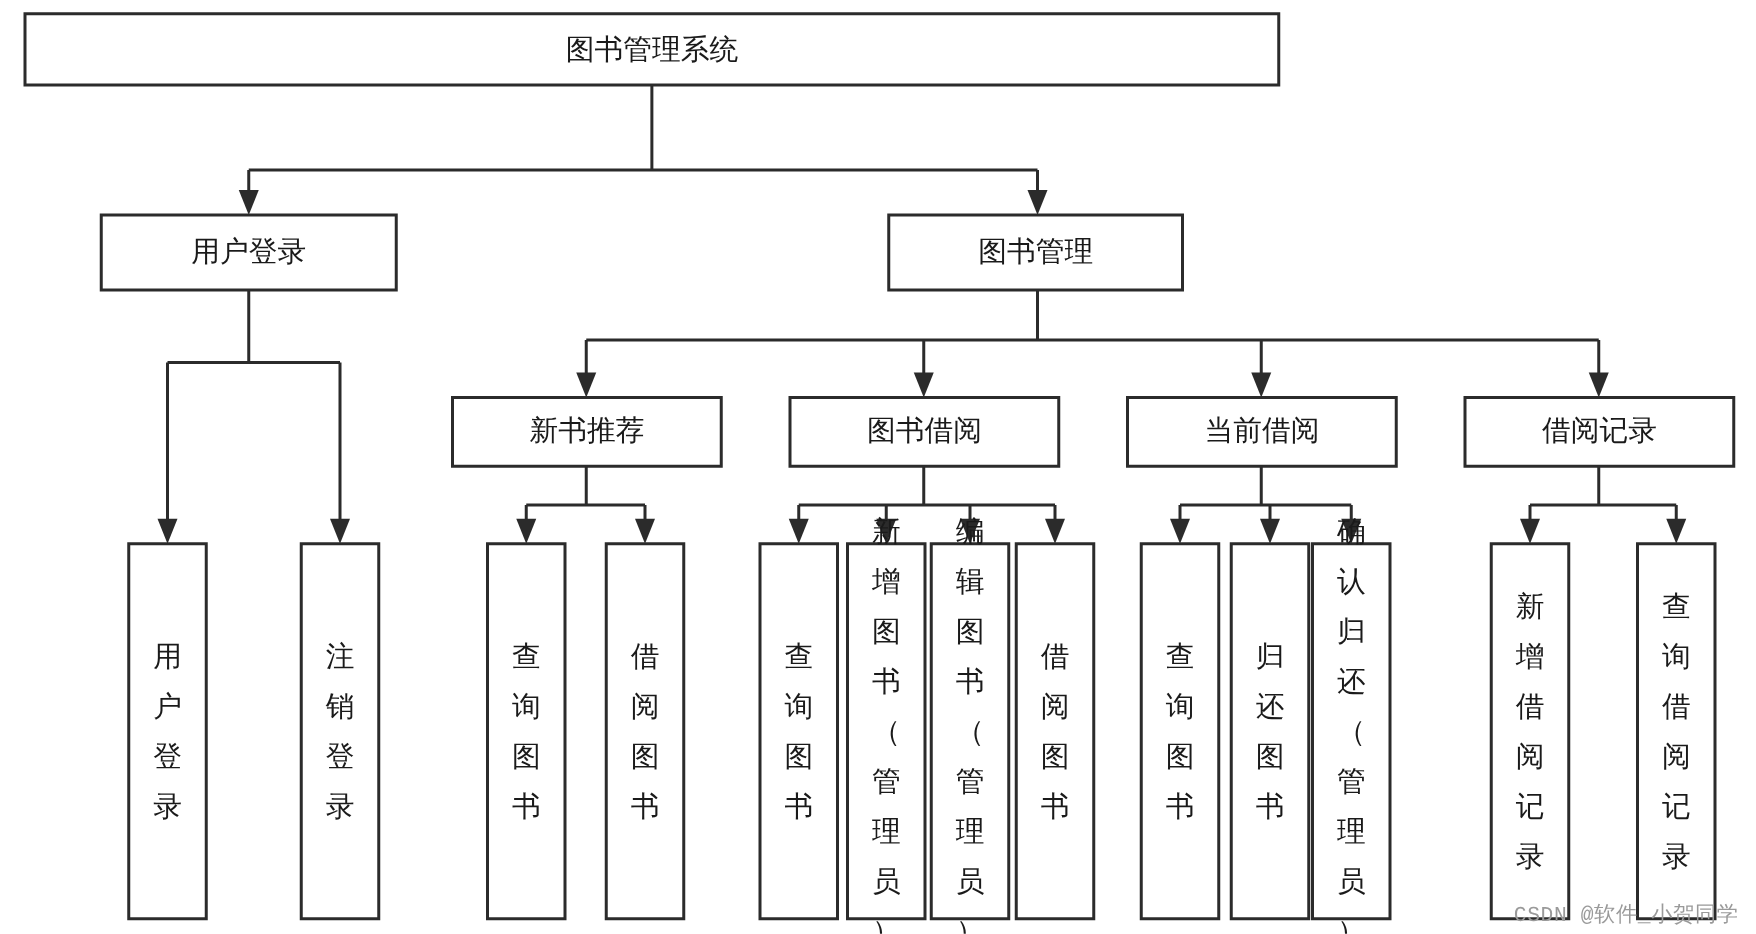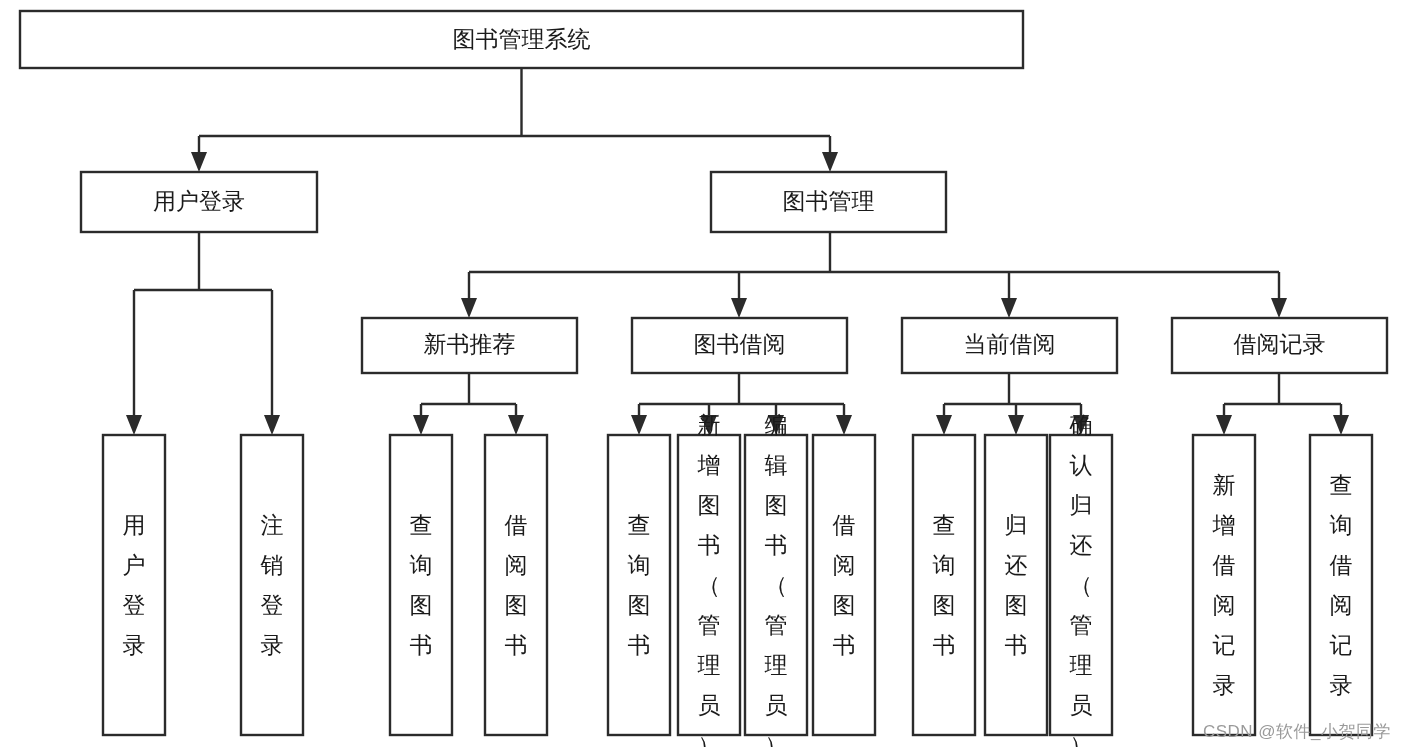--- a/index.html
+++ b/index.html
@@ -44,21 +44,21 @@
   .node-label-v {
     font-family: "Liberation Sans", "DejaVu Sans", sans-serif;
     font-size: 23px;
     fill: #1a1a1a;
     text-anchor: middle;
   }
   .watermark {
     position: absolute;
     right: 14px;
     bottom: 4px;
-    font-family: Liberation Sans, sans-serif;
+    font-family: Liberation Mono, monospace;
     font-size: 17px;
     color: #9a9a9a;
     letter-spacing: 0.5px;
     white-space: nowrap;
     pointer-events: none;
   }
 </style>
 </head>
 <body>
 

